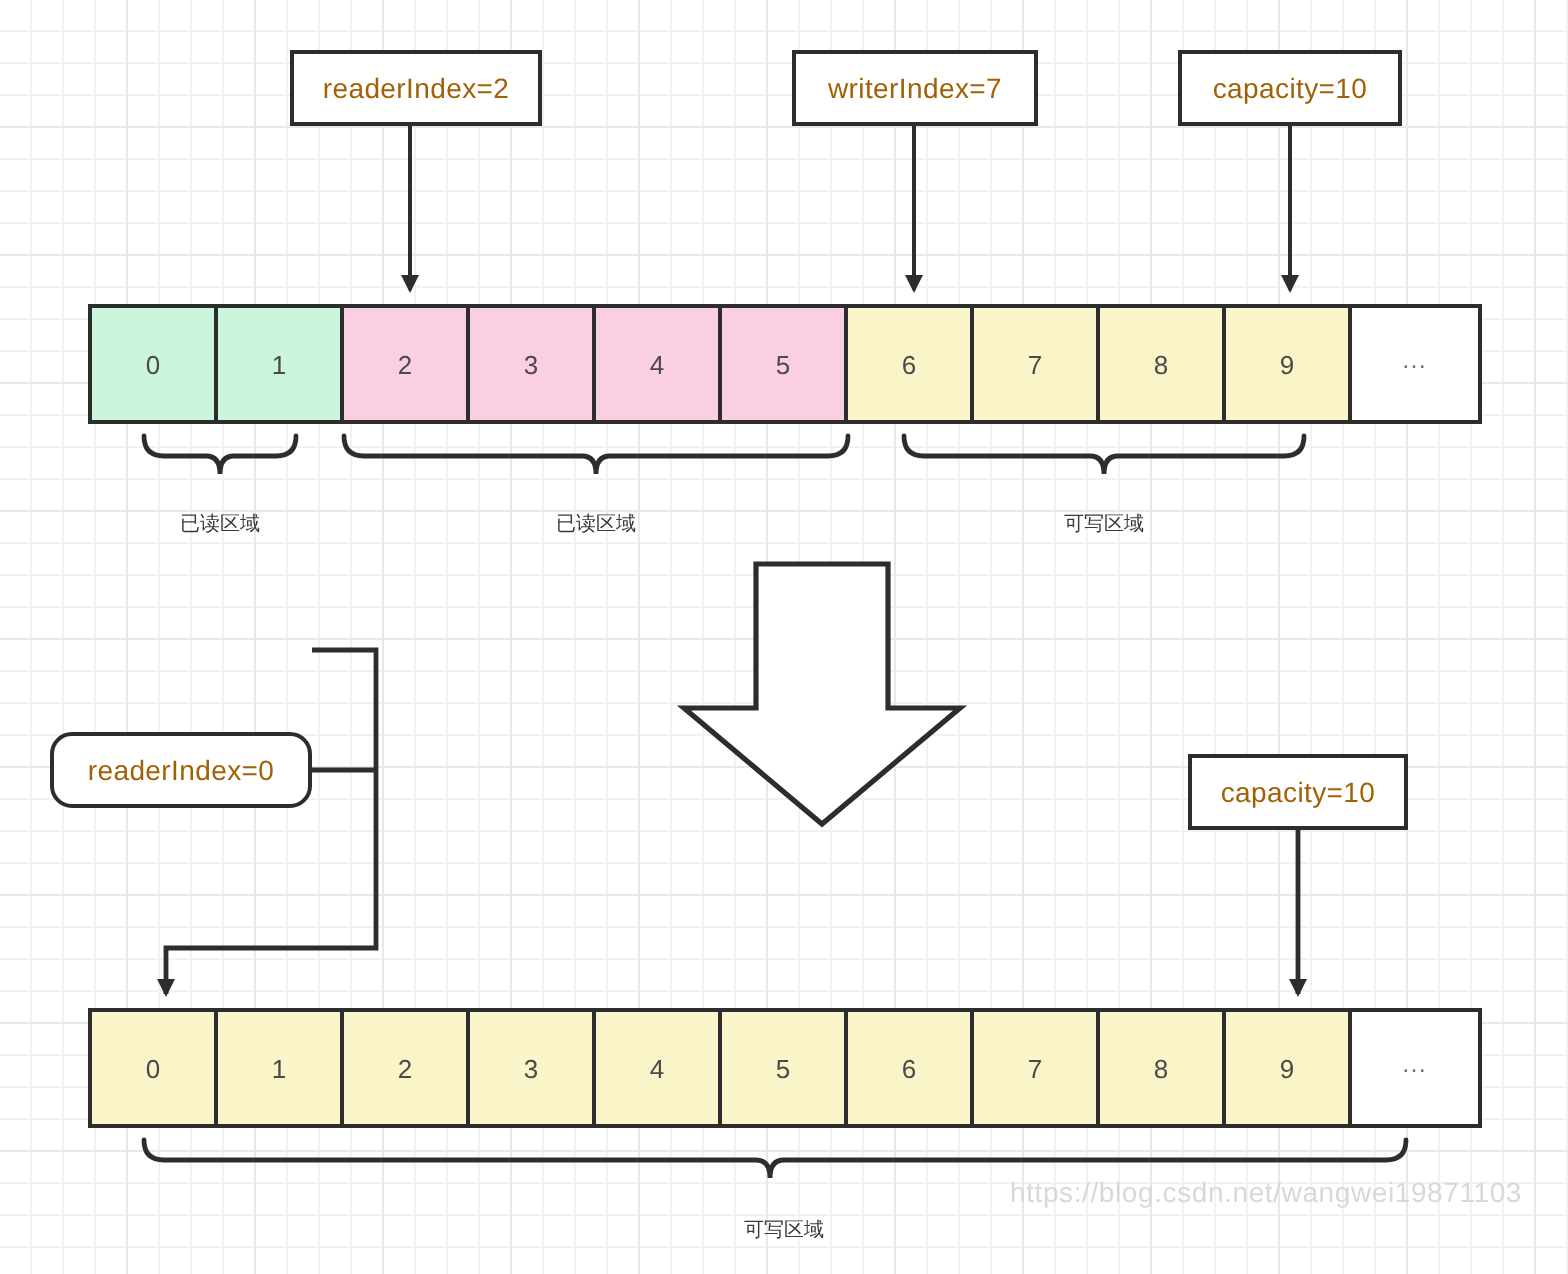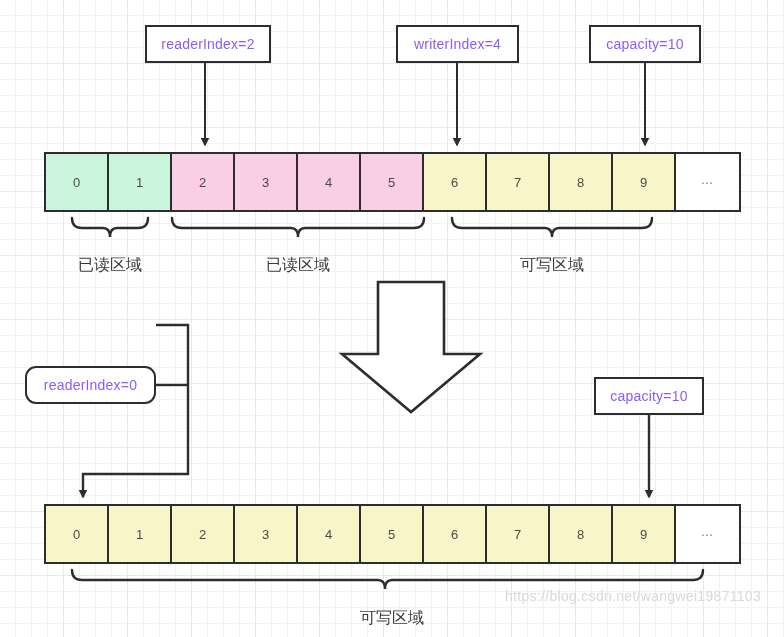--- a/index.html
+++ b/index.html
@@ -33,21 +33,21 @@
     width: 784px;
     height: 637px;
     pointer-events: none;
   }
   
   .label-box {
     position: absolute;
     box-sizing: border-box;
     border: 2px solid #2d2d2d;
     background: #ffffff;
-    color: #8b5cf6;
+    color: #a16207;
     font-size: 14px;
     display: flex;
     align-items: center;
     justify-content: center;
     white-space: nowrap;
     letter-spacing: 0.2px;
   }
   
   .array {
     position: absolute;
@@ -71,21 +71,21 @@
   }
   .cell.ellipsis {
     font-size: 13px;
     letter-spacing: 1px;
     color: #777;
     padding-bottom: 6px;
   }
   
   .region-label {
     position: absolute;
-    font-size: 16px;
+    font-size: 10px;
     color: #3a3a3a;
     text-align: center;
     white-space: nowrap;
     transform: translateX(-50%);
   }
   
   .clear-text {
     position: absolute;
     font-size: 14px;
     color: #4a4a4a;
@@ -105,21 +105,21 @@
 </head>
 <body>
 
 <div id="canvas">
 
   <div class="label-box" style="left:145px; top:25px; width:126px; height:38px;">
     <span>readerIndex=2</span>
   </div>
 
   <div class="label-box" style="left:396px; top:25px; width:123px; height:38px;">
-    <span>writerIndex=4</span>
+    <span>writerIndex=7</span>
   </div>
 
   <div class="label-box" style="left:589px; top:25px; width:112px; height:38px;">
     <span>capacity=10</span>
   </div>
 
   <div class="array" id="array-before" style="left:44px; top:152px; width:697px; height:60px;">
       <div class="cell" style="background: rgb(204, 245, 221); width: 9.09091%;">0</div>
       <div class="cell" style="background: rgb(204, 245, 221); width: 9.09091%;">1</div>
       <div class="cell" style="background: rgb(251, 207, 227); width: 9.09091%;">2</div>

